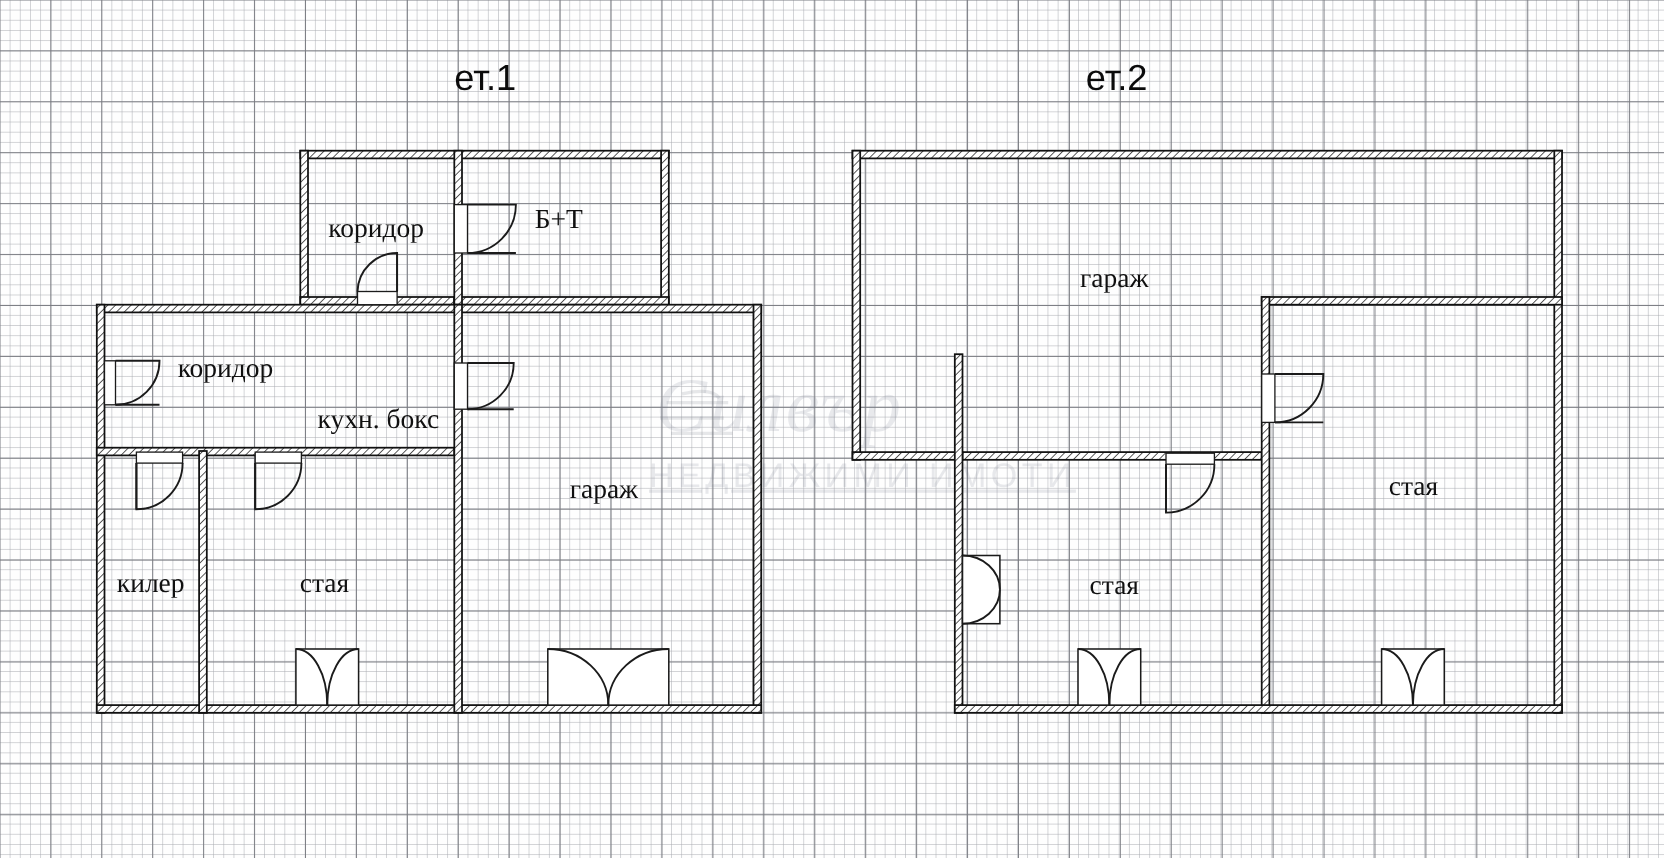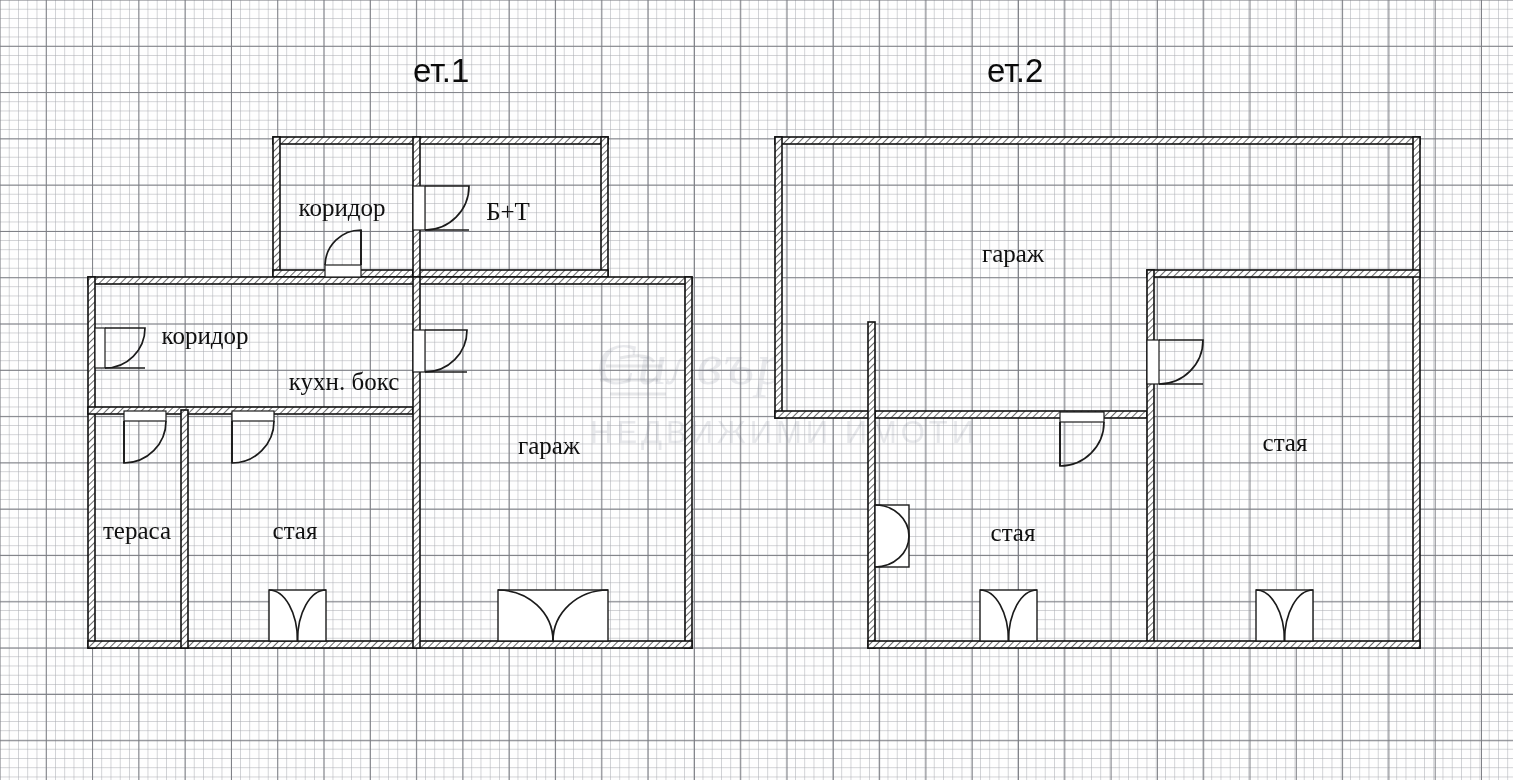--- a/index.html
+++ b/index.html
@@ -53,33 +53,34 @@
   .watermark {
     position: absolute;
     pointer-events: none;
     user-select: none;
   }
   .wm-script {
     left: 596px;
     top: 330px;
     font-family: "Liberation Serif", serif;
     font-style: italic;
-    font-size: 59px;
+    font-size: 70px;
     color: rgba(120,125,140,0.16);
     letter-spacing: 2px;
     white-space: nowrap;
   }
   .wm-sub {
     left: 590px;
     top: 415px;
     font-family: "Liberation Sans", sans-serif;
     font-size: 31px;
     color: rgba(120,125,140,0.17);
     letter-spacing: 4px;
     white-space: nowrap;
+    text-decoration: underline;
   }
   .wm-mark {
     left: 600px;
     top: 352px;
     width: 130px;
     height: 60px;
   }
 </style>
 </head>
 <body>
@@ -226,24 +227,24 @@
         <path d="M1256 590 A 28.5 51 0 0 1 1284.5 641"></path>
         <path d="M1313 590 A 28.5 51 0 0 0 1284.5 641"></path>
       </g>
     </g>
   </svg>
 
   <div class="floor-label" style="left:365px; top:52px;margin-left:48px;">ет.1</div>
   <div class="floor-label" style="left:987px; top:52px;">ет.2</div>
 
   <div class="room-label" style="left:342px; top:208px;">коридор</div>
-  <div class="room-label" style="left:508px; top:212px;">Б+Т</div>
+  <div class="room-label" style="left:508px; top:200px;">Б+Т</div>
   <div class="room-label" style="left:205px; top:336px;">коридор</div>
   <div class="room-label" style="left:344px; top:382px;">кухн. бокс</div>
   <div class="room-label" style="left:549px; top:446px;">гараж</div>
-  <div class="room-label" style="left:137px; top:531px;">тераса</div>
+  <div class="room-label" style="left:137px; top:531px;">килер</div>
   <div class="room-label" style="left:295px; top:531px;">стая</div>
 
   <div class="room-label" style="left:1013px; top:254px;">гараж</div>
   <div class="room-label" style="left:1285px; top:443px;">стая</div>
   <div class="room-label" style="left:1013px; top:533px;">стая</div>
 
 </div>
 
 </body></html>

